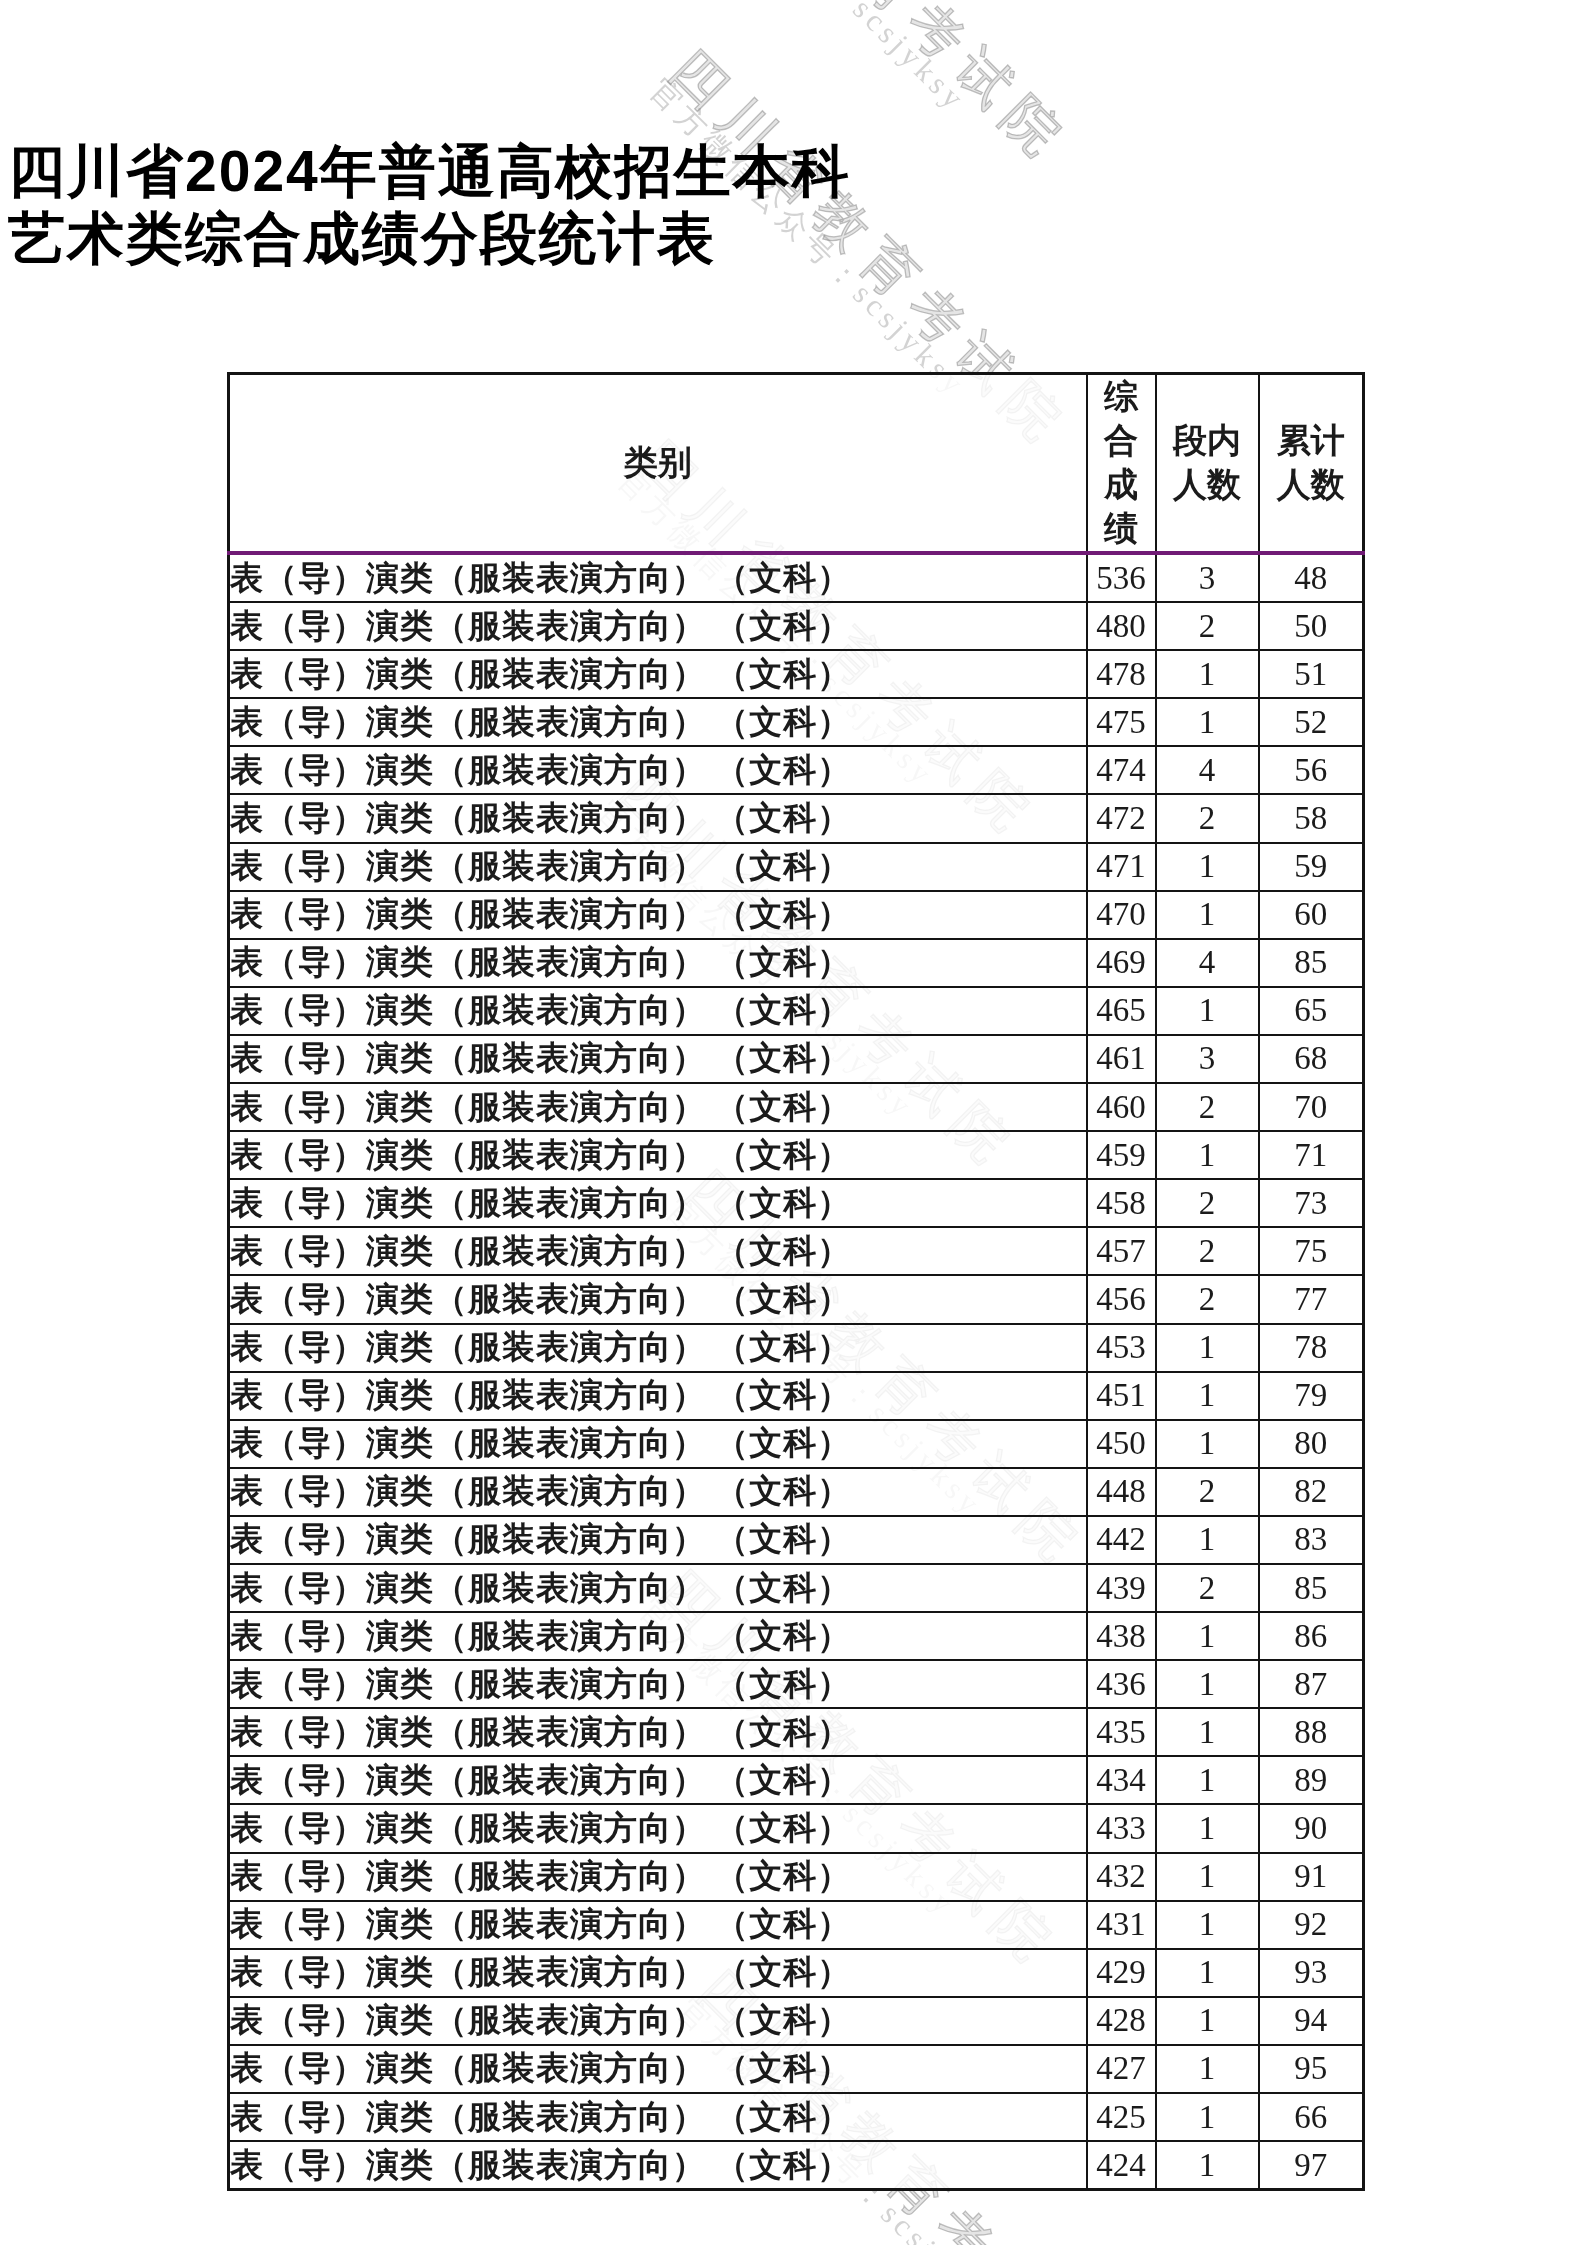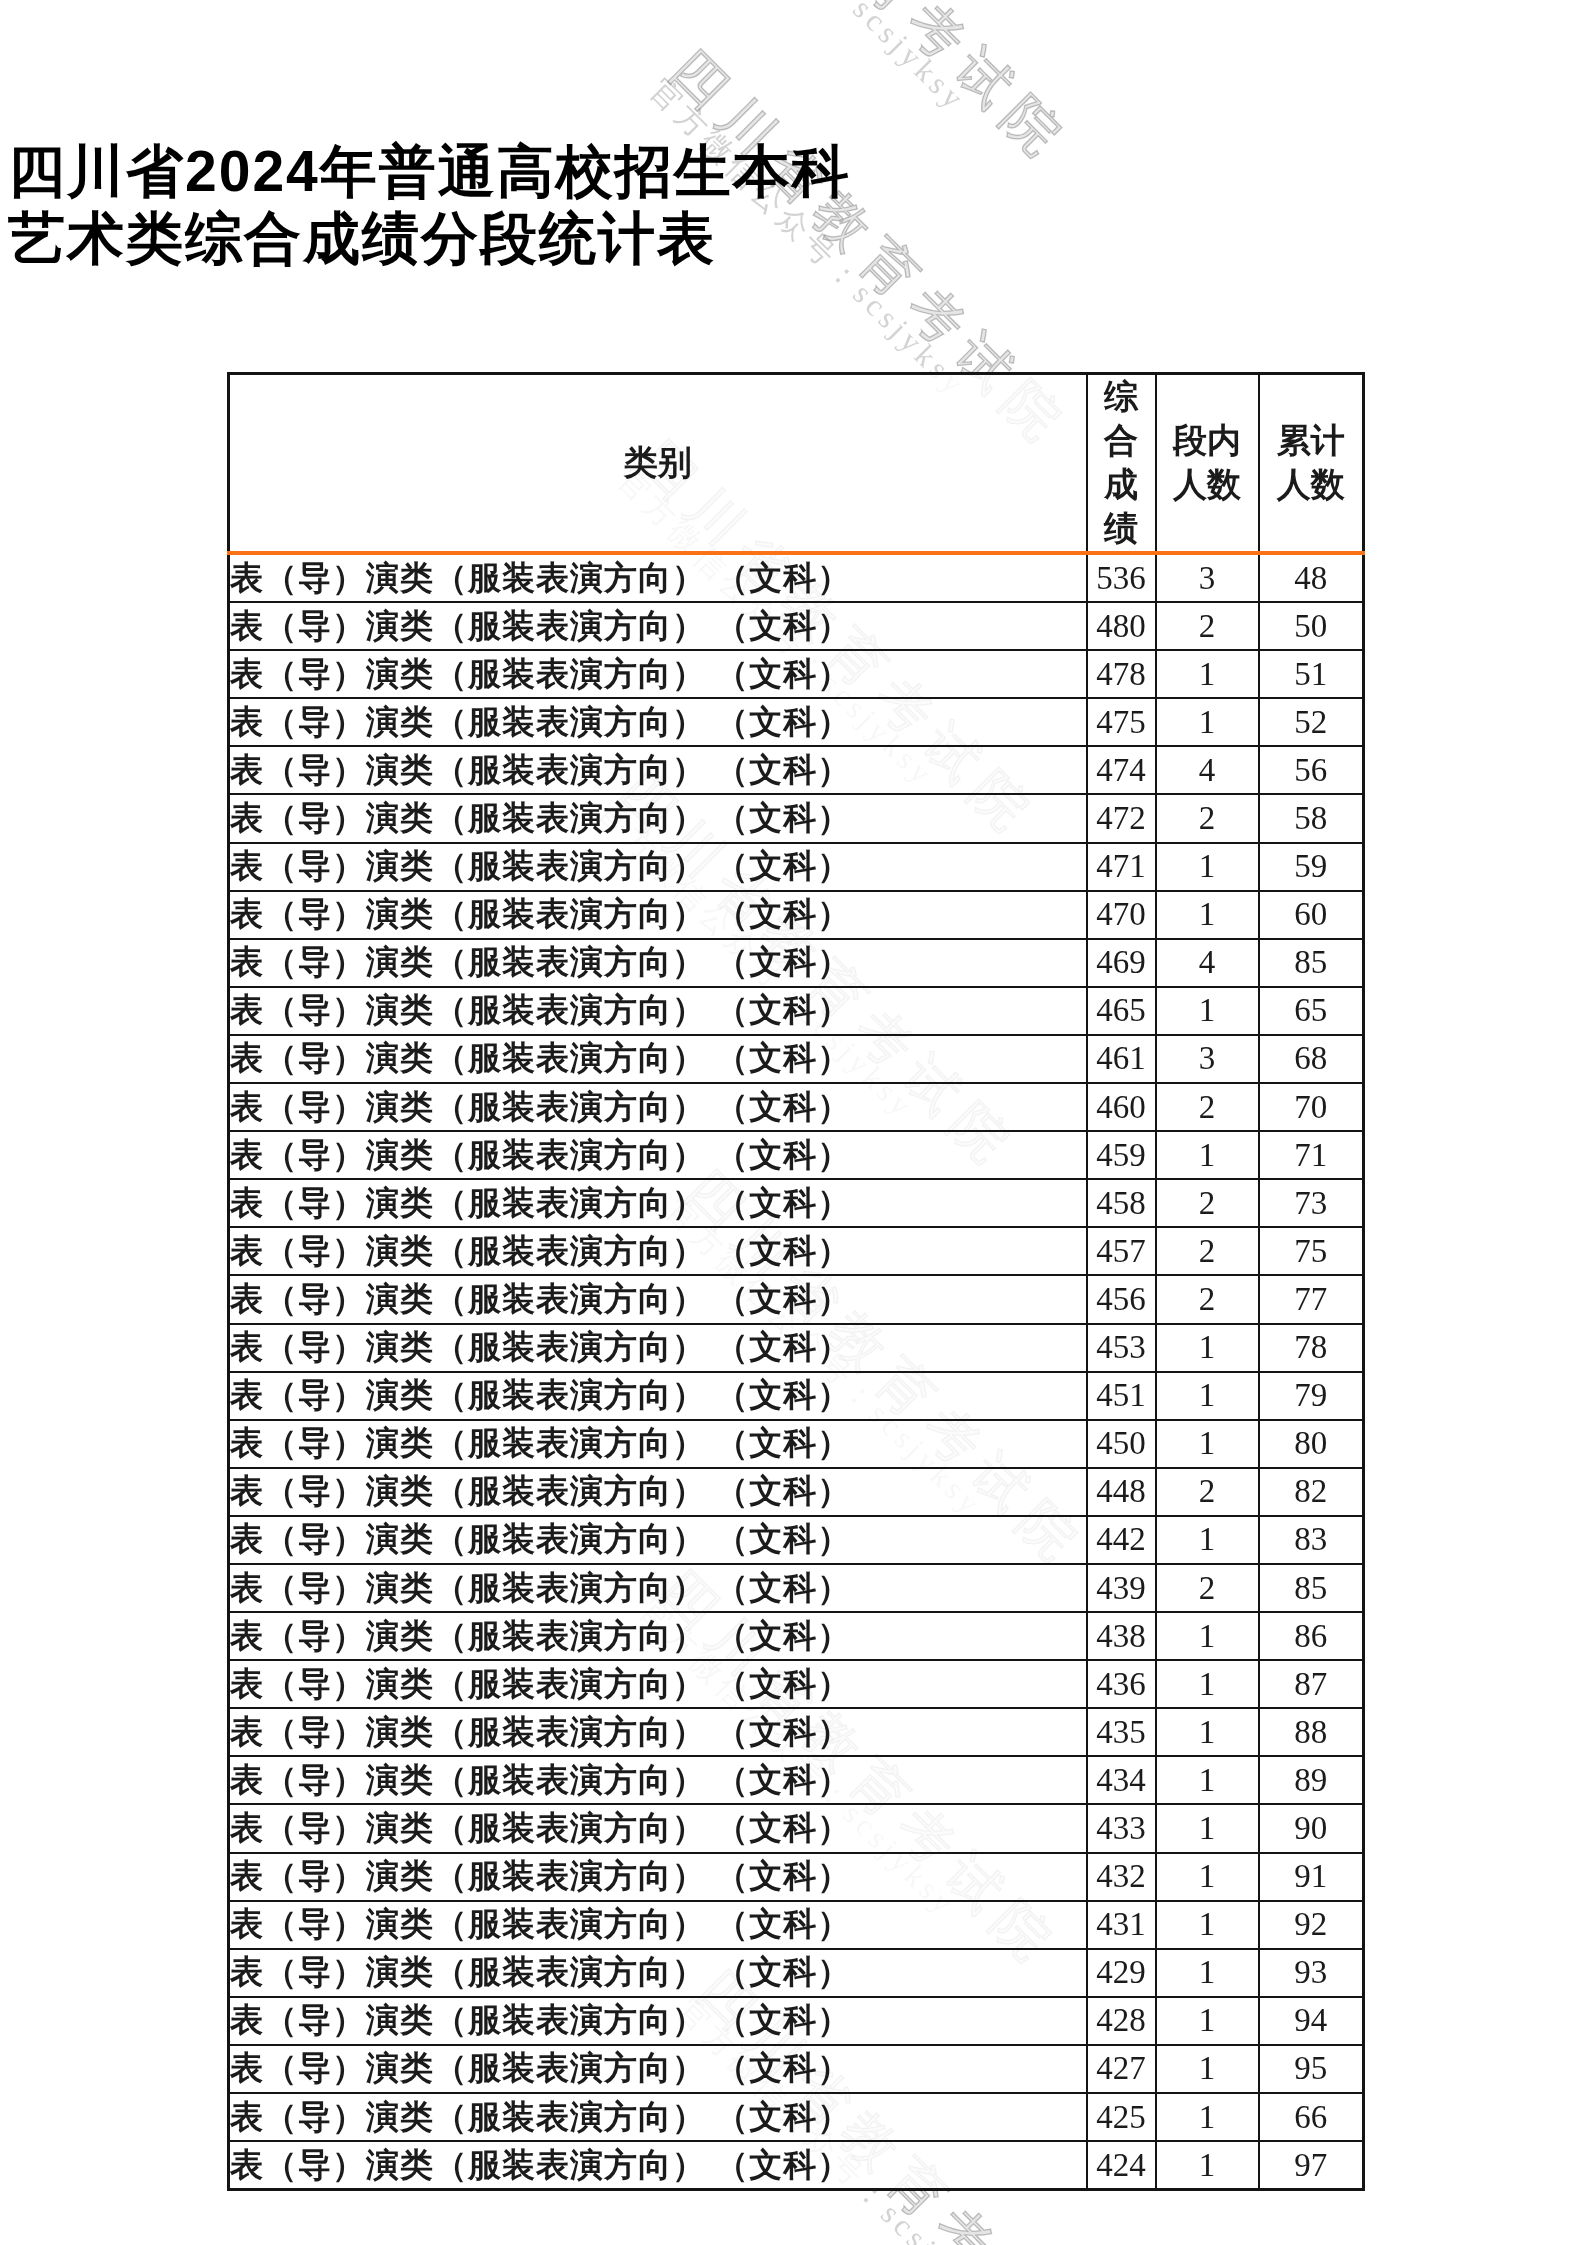--- a/index.html
+++ b/index.html
@@ -48,21 +48,21 @@
     background:rgba(255,255,255,0.82);
   }
   table.score{border:3px solid #141414;}
   table.score thead th{
     height:112px;
     font-size:34px;
     font-weight:700;
     line-height:44px;
     text-align:center;
     white-space:pre-line;
-    border-bottom:4px solid #f97316;
+    border-bottom:4px solid #701a75;
   }
   table.score tbody td{
     height:46.1px;
     font-size:33px;
   }
   td.cat{
     text-align:left;
     padding-left:8px;
     font-size:31px;
     letter-spacing:1px;

